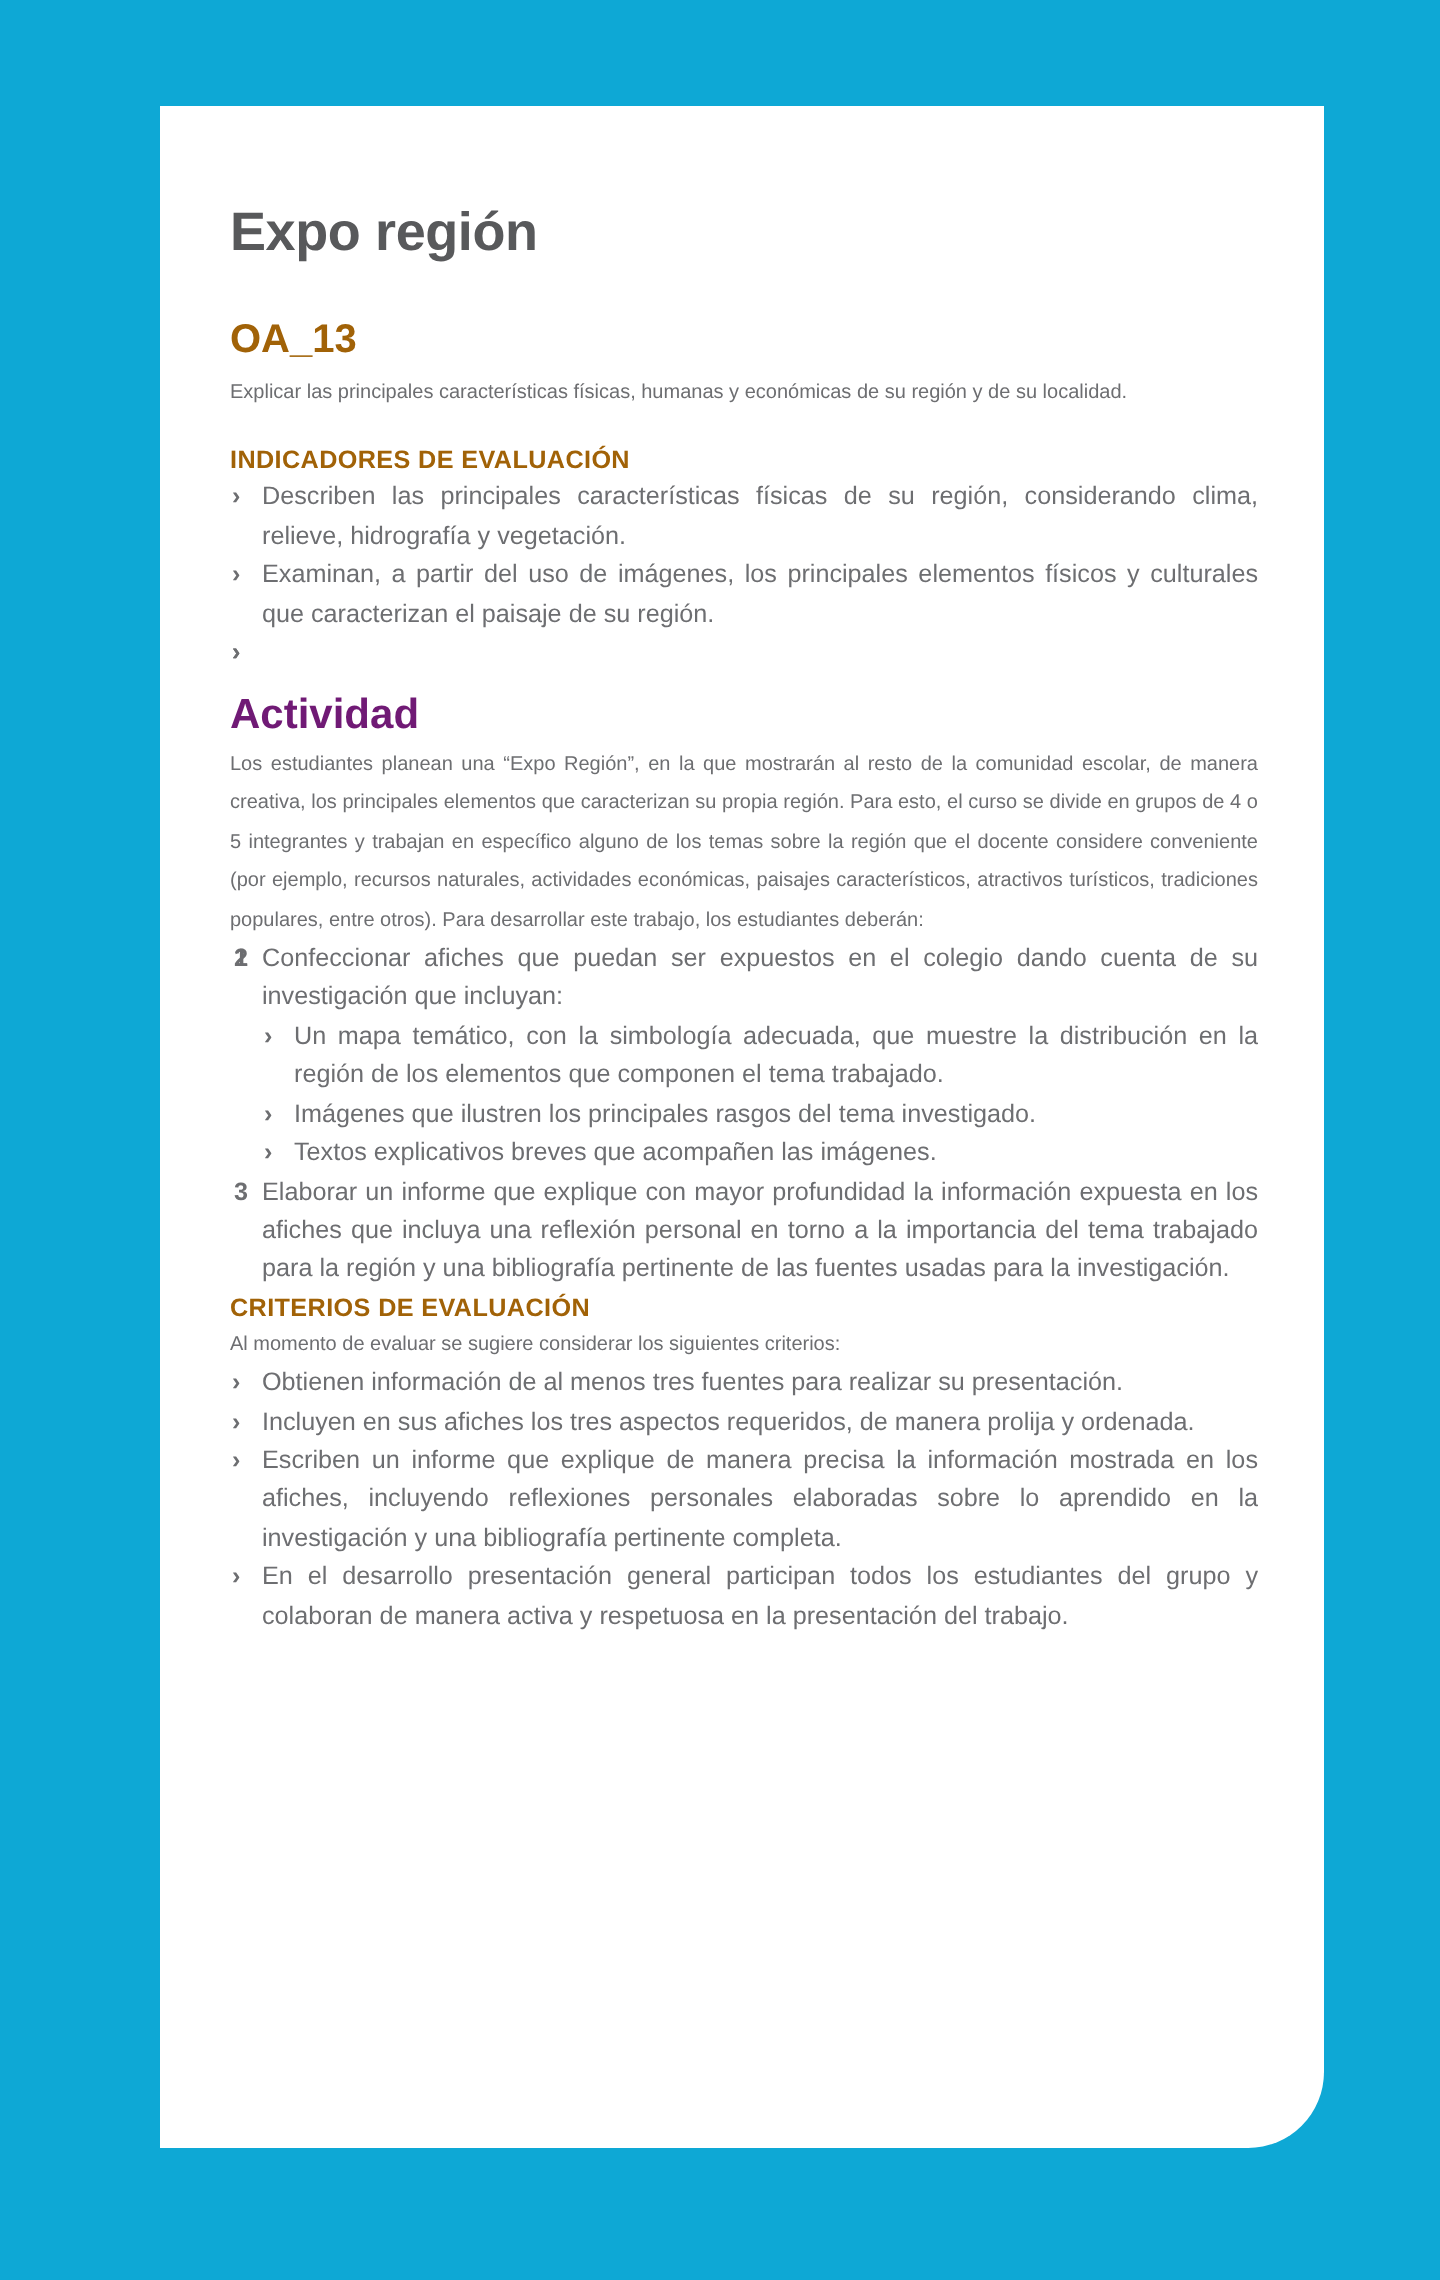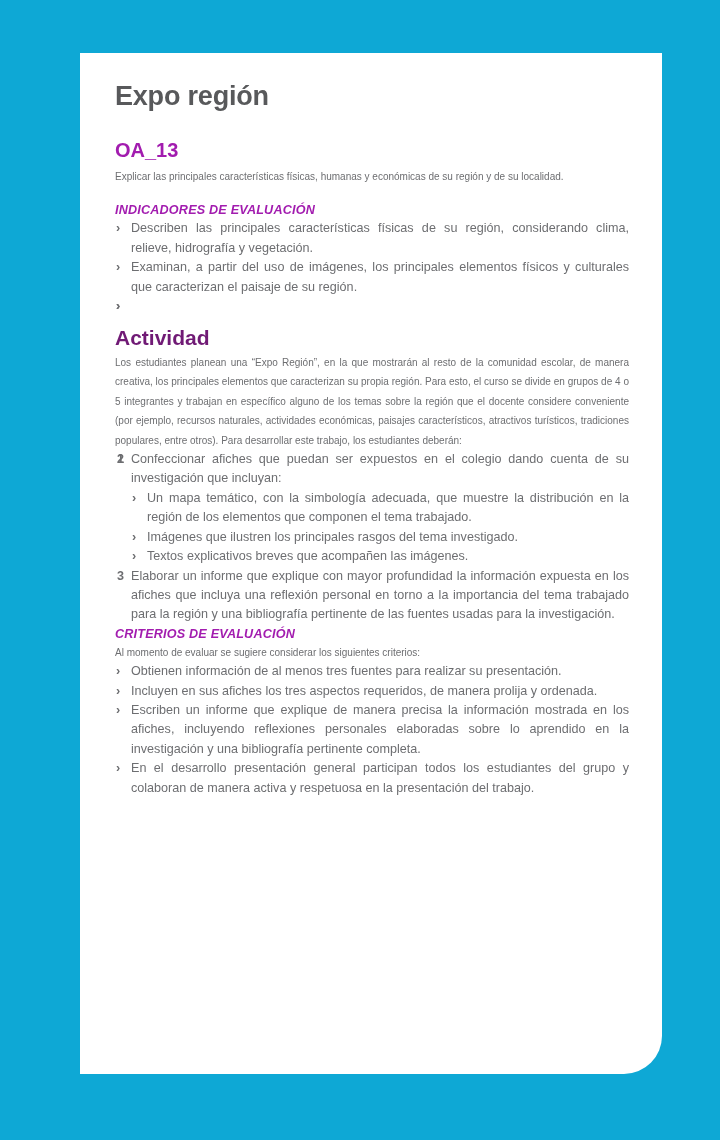--- a/index.html
+++ b/index.html
@@ -16,50 +16,49 @@
   }
   .page-card {
     position: absolute;
     left: 80px;
     top: 53px;
     width: 582px;
     height: 1021px;
     background: #ffffff;
     border-bottom-right-radius: 38px;
     box-sizing: border-box;
-    padding: 28px 33px 0 35px;
+    padding: 48px 33px 0 35px;
   }
   .doc-title {
     font-size: 27px;
     font-weight: bold;
     color: #58595b;
     letter-spacing: -0.2px;
     margin: 0;
   }
   .oa-section { margin-top: 27px; }
   .oa-code {
     font-size: 20px;
     font-weight: bold;
-    color: #a21caf;
+    color: #a16207;
     margin: 0 0 5px 0;
   }
   .body-text {
     font-size: 10px;
     line-height: 19.4px;
     color: #6d6e71;
     text-align: justify;
     margin: 0;
   }
   .sub-heading {
     font-size: 12.6px;
     font-weight: bold;
-    color: #a21caf;
+    color: #a16207;
     letter-spacing: 0.2px;
     margin: 0 0 2px 0;
-    font-style: italic;
   }
   .indicadores-section { margin-top: 17px; }
   .bullet-list {
     list-style: none;
     margin: 0;
     padding: 0;
   }
   .bullet-list li {
     position: relative;
     padding-left: 16px;

